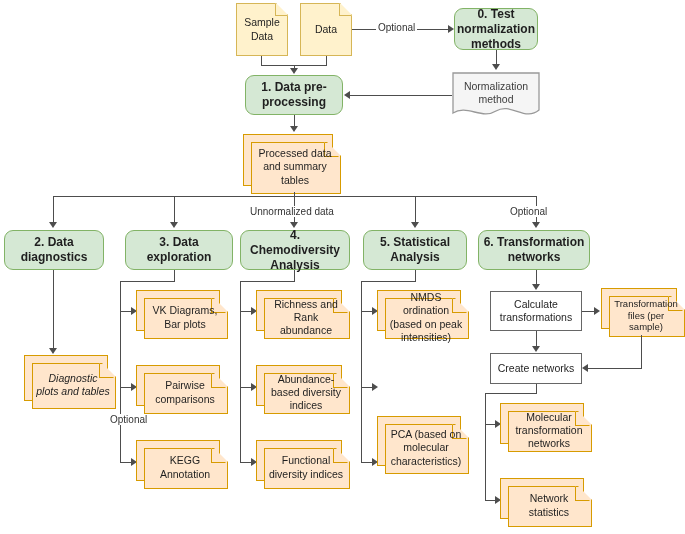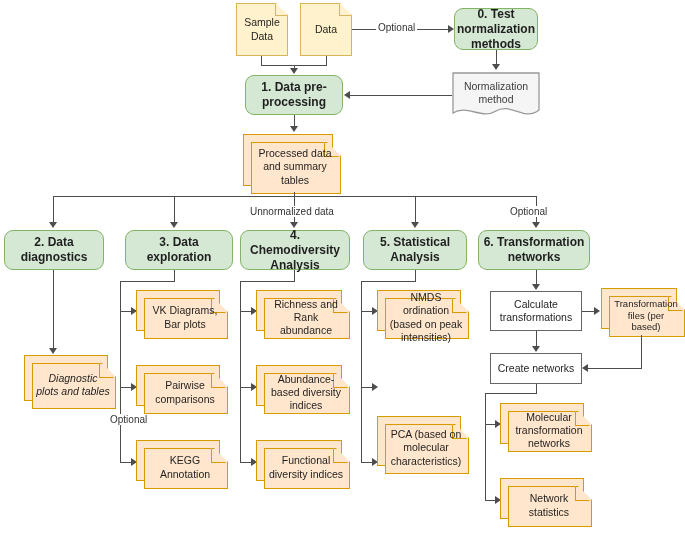--- a/index.html
+++ b/index.html
@@ -254,21 +254,21 @@
   <div class="arw arw-d" style="left:532px;top:284px;"></div>
 
   <div class="node rect" style="left:490px;top:291px;width:92px;height:40px;">
     <span class="lbl">Calculate transformations</span>
   </div>
 
   <div class="node note-o" style="left:601px;top:288px;width:82px;height:47px;">
     <div class="back"></div>
     <div class="front"></div>
     <div class="fold"></div>
-    <span class="lbl" style="font-size:9.5px;">Transformation files (per based)</span>
+    <span class="lbl" style="font-size:9.5px;">Transformation files (per sample)</span>
   </div>
 
   <div class="ln lnh" style="left:582px;top:311px;width:15px;"></div>
   <div class="arw arw-r" style="left:594px;top:307px;"></div>
 
   <div class="ln lnv" style="left:536px;top:331px;height:17px;"></div>
   <div class="arw arw-d" style="left:532px;top:346px;"></div>
 
   <div class="node rect" style="left:490px;top:353px;width:92px;height:31px;">
     <span class="lbl">Create networks</span>

